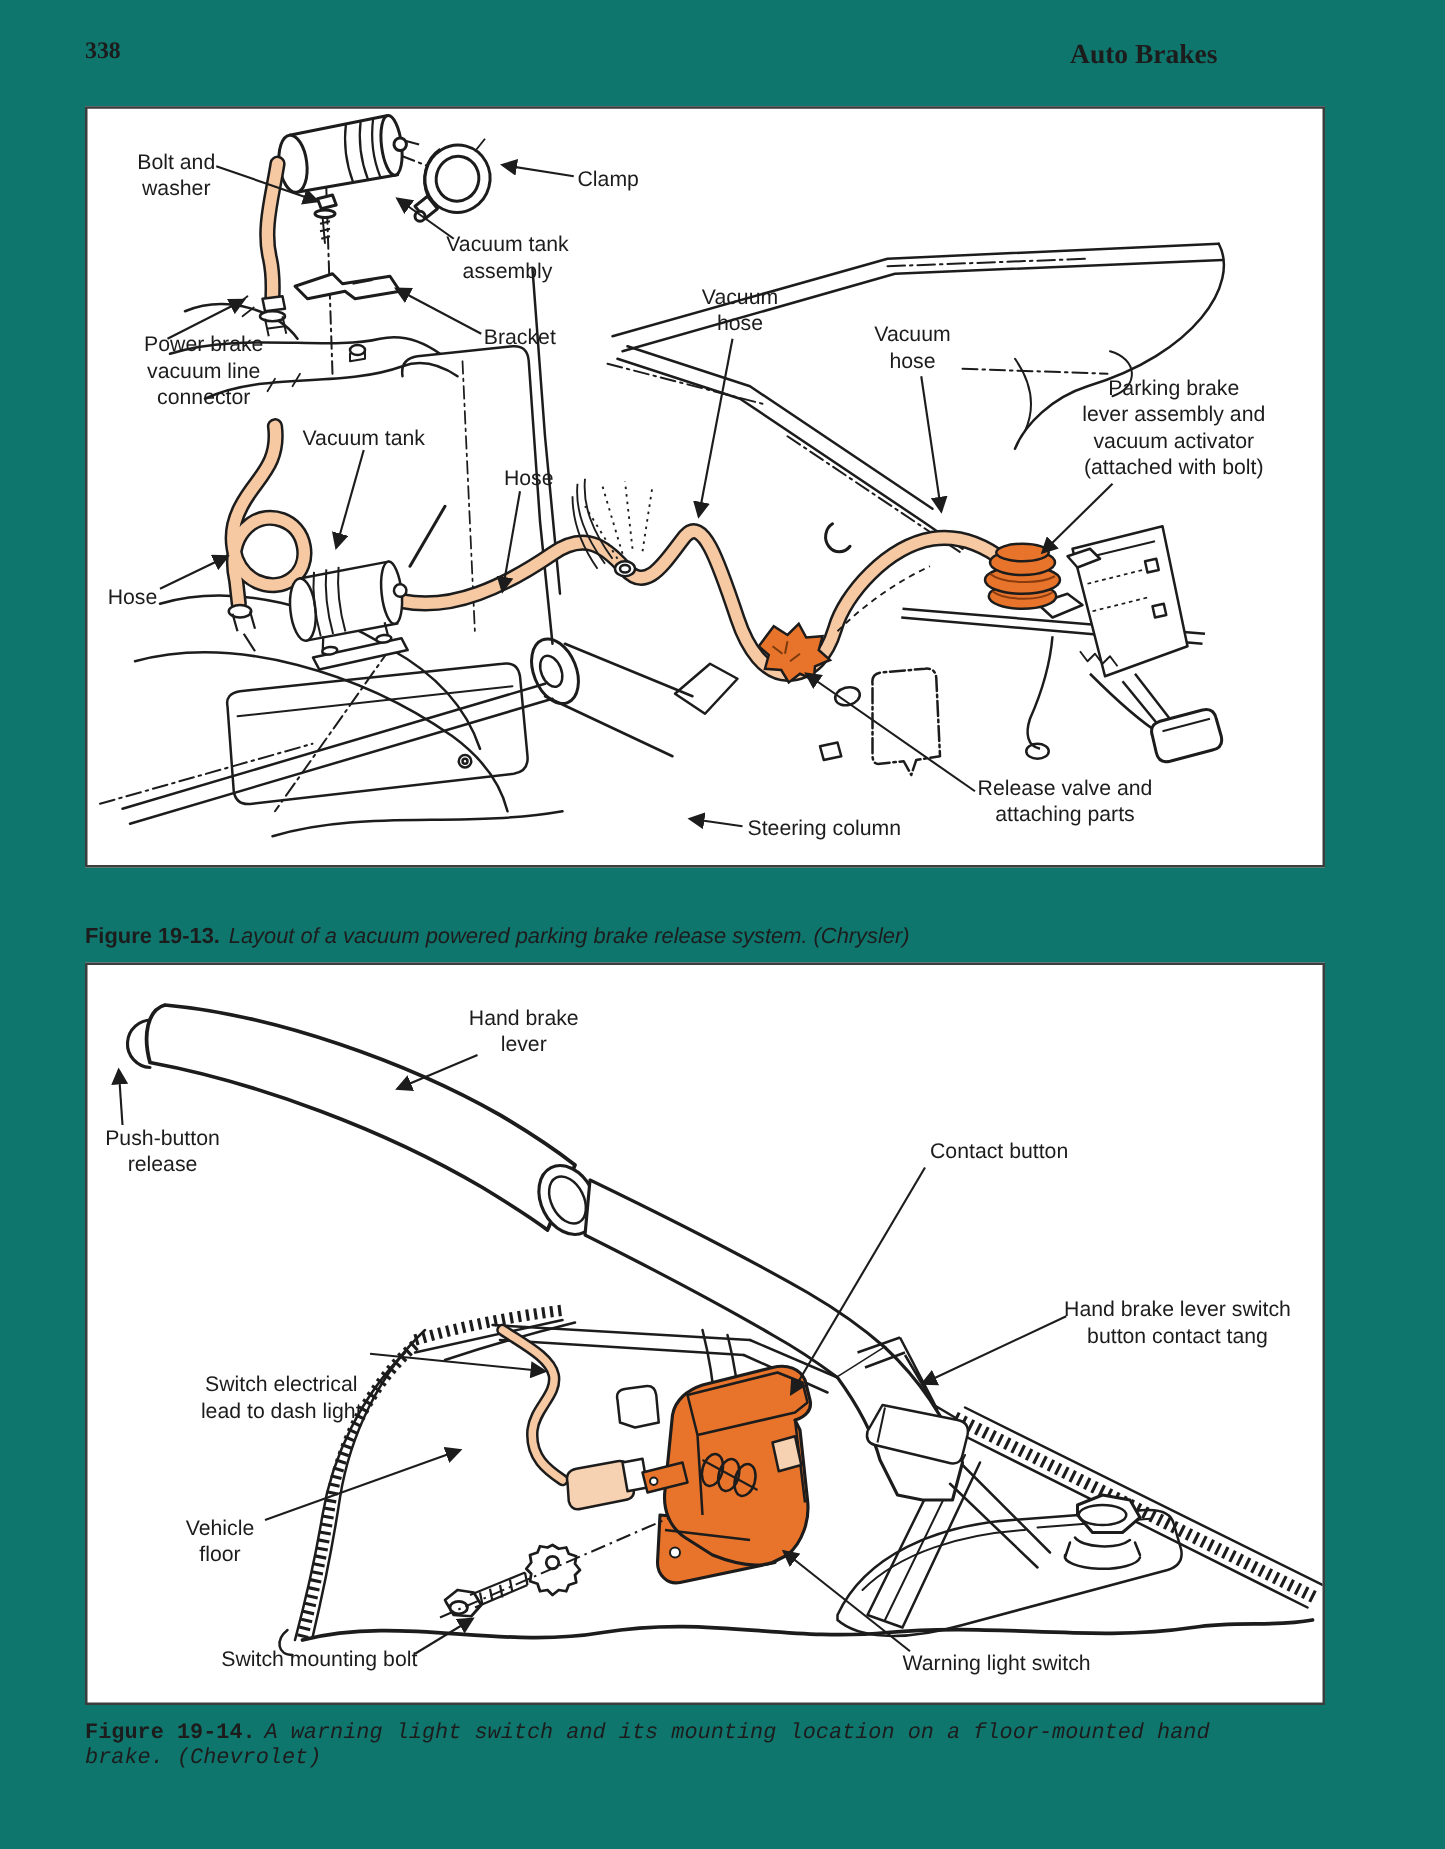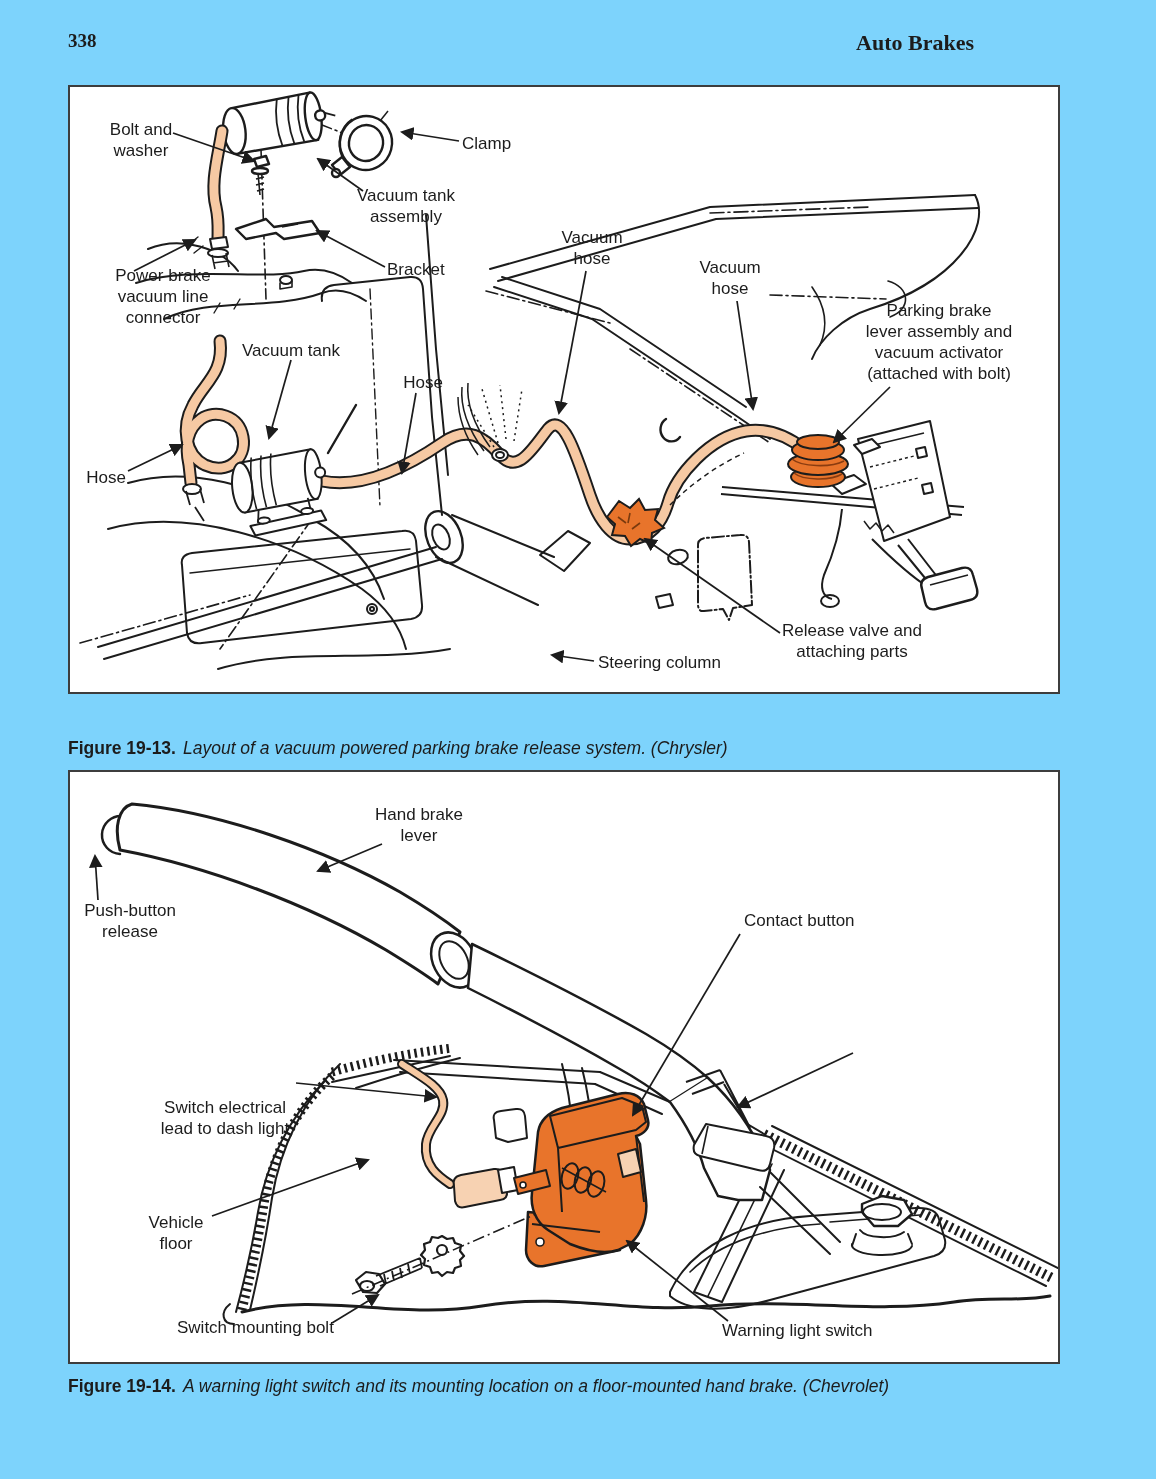--- a/index.html
+++ b/index.html
@@ -1,16 +1,16 @@
 <!DOCTYPE html>
 <html><head>
 <meta charset="utf-8">
 <style>
   html,body{margin:0;padding:0;background:#e9e9e9;}
-  .page{position:relative;width:1156px;height:1479px;background:#7dd3fc;
+  .page{position:relative;width:1156px;height:1479px;background:#0f766e;
         font-family:"Liberation Sans",sans-serif;color:#1c1c1c;overflow:hidden;}
   .hdr-num{position:absolute;left:68px;top:30px;font-family:"Liberation Serif",serif;
            font-weight:bold;font-size:19px;}
   .hdr-title{position:absolute;left:774px;top:30px;width:200px;text-align:right;
            font-family:"Liberation Serif",serif;font-weight:bold;font-size:22px;}
   .figbox{position:absolute;left:68px;width:988px;margin:0;border:2.5px solid #3d3d3d;
           background:#fff;box-sizing:content-box;}
   #fig13{top:85px;height:605px;}
   #fig14{top:770px;height:590px;}
   .figbox svg{position:absolute;left:0;top:0;}
@@ -317,25 +317,27 @@
         <path d="M262,551 L308,523" marker-end="url(#ar2)"></path>
         <path d="M658,549 L557,469" marker-end="url(#ar2)"></path>
       </g>
     </svg>
 
     <div class="lbl" style="left:289px;top:32px;width:120px;">Hand brake
 lever</div>
     <div class="lbl" style="left:0px;top:128px;width:120px;">Push-button
 release</div>
     <div class="lbl la" style="left:637px;top:138px;width:140px;margin-left:37px;">Contact button</div>
+    <div class="lbl" style="left:777px;top:265px;width:190px;">Hand brake lever switch
+button contact tang</div>
     <div class="lbl" style="left:85px;top:297px;width:140px;margin-top:28px;">Switch electrical
 lead to dash light</div>
     <div class="lbl" style="left:46px;top:440px;width:120px;">Vehicle
 floor</div>
     <div class="lbl la" style="left:107px;top:545px;width:180px;">Switch mounting bolt</div>
     <div class="lbl la" style="left:652px;top:548px;width:180px;">Warning light switch</div>
   </figure>
 
-  <p class="caption" style="top:1376px;">
+  <p class="caption" style="top:1376px;font-family:Liberation Mono, monospace;">
     <b>Figure 19-14.</b><i>A warning light switch and its mounting location on a floor-mounted hand brake. (Chevrolet)</i>
   </p>
 
 </div>
 
 </body></html>

